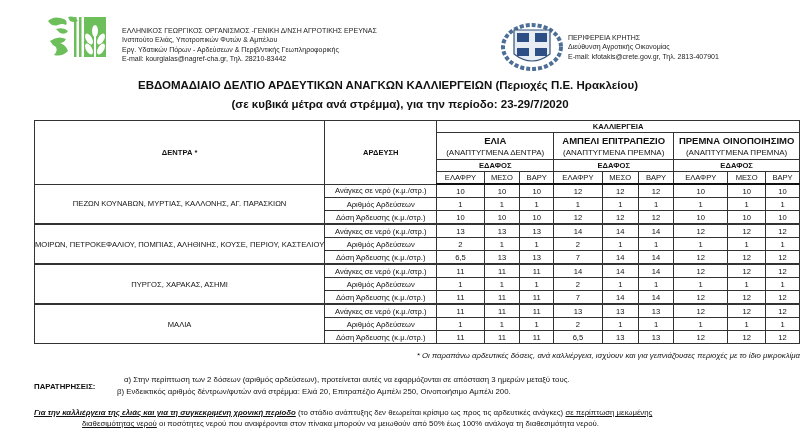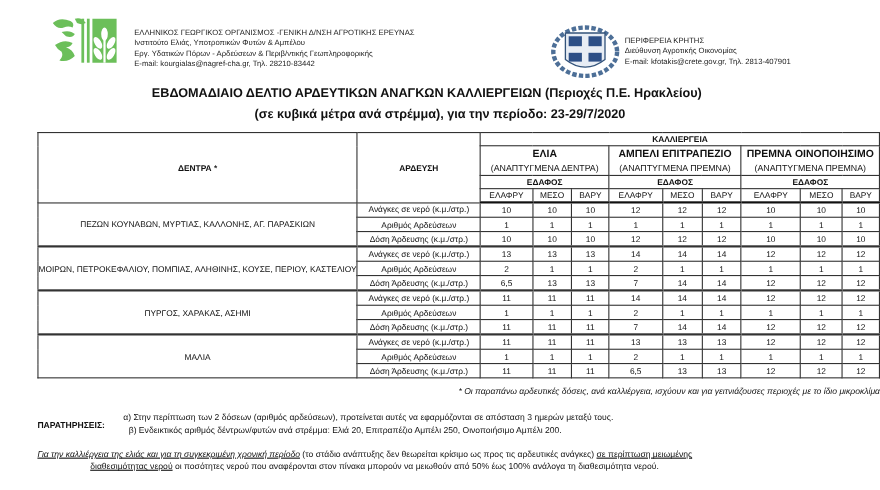--- a/index.html
+++ b/index.html
@@ -22,26 +22,26 @@
   .hdr-big { font-weight:bold; font-size:8px; }
   tr.thick-bottom td, tr.thick-bottom th { border-bottom:2.5px solid #111; }
   tr.group-start td { border-top:2px solid #333; }
   td.area { font-size:8px; line-height:12px; white-space:normal; }
   td.irr { font-size:7.6px; }
   td.val { font-size:8px; }
   tr.drow td { height:12px; }
 
   .footnote { left:0; width:800px; top:351px; text-align:right; font-size:7.8px; font-style:italic; }
   .obs-label { left:34px; top:382px; font-size:7.8px; font-weight:bold; }
-  .obs-a { left:92px; top:375px; font-size:7.8px;padding-left:20px; }
+  .obs-a { left:104px; top:375px; font-size:7.8px;padding-left:20px; }
   .obs-b { left:117px; top:387px; font-size:7.8px; }
   .para1 { left:34px; top:408px; font-size:7.8px; white-space:nowrap; }
   .para2 { left:34px; top:419px; font-size:7.8px; white-space:nowrap;margin-left:48px; }
   .u { text-decoration:underline; }
-  .bu { text-decoration:underline; font-weight:normal; font-style:italic;margin-top:12px; }
+  .bu { text-decoration:underline; font-weight:bold; font-style:italic;margin-top:12px; }
 </style>
 </head>
 <body>
 
 <div class="abs logo-left">
   <svg width="68" height="48" viewBox="0 0 68 48">
     <g fill="#6cbf5a">
       <path d="M4 8 Q10 2 20 6 Q24 8 22 12 Q18 10 14 12 Q8 14 4 8Z"></path>
       <path d="M24 4 Q30 2 34 8 Q30 10 26 8Z"></path>
       <path d="M12 16 Q20 14 24 18 Q22 22 16 20 Z"></path>

